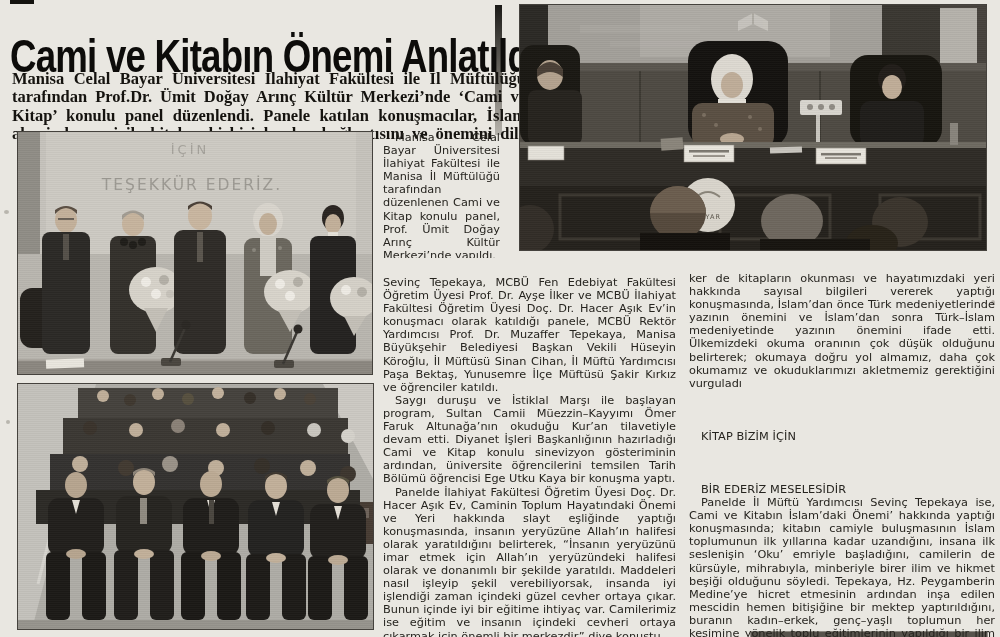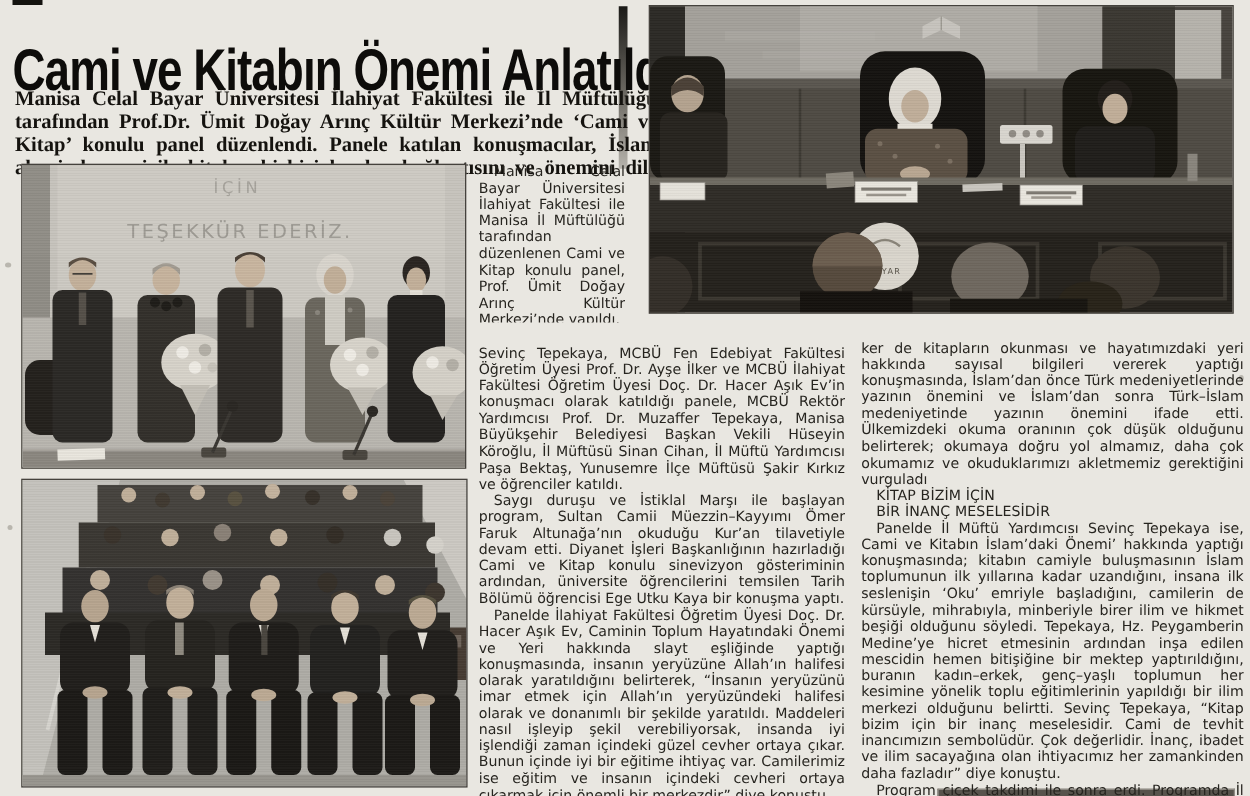--- a/index.html
+++ b/index.html
@@ -25,21 +25,21 @@
   
   .col{
     position:absolute;overflow:hidden;
     font-size:11.3px;line-height:13.1px;text-align:justify;color:#26241f;
   }
   #col1{left:383px;top:131px;width:117px;height:127px;}
   #col2{left:383px;top:276px;width:293px;height:376px;}
   #col3{left:689px;top:272px;width:306px;height:372px;}
   .blk-p{text-indent:12px;}
   .blk-pcont{text-indent:0;}
-  .blk-sub{padding-left:12px;letter-spacing:.1px;}
+  .blk-sub{padding-left:12px;letter-spacing:.1px;margin-top:40px;}
   
   .photo{position:absolute;border:1px solid #45423d;background:#b7b4af;}
   .photo svg{display:block;}
   .photo::after{content:"";position:absolute;inset:0;pointer-events:none;
     background:repeating-linear-gradient(0deg,rgba(255,255,255,.025) 0 1px,rgba(0,0,0,.03) 1px 2px);}
   #photo-panel{left:519px;top:4px;width:466px;height:245px;}
   #photo-group{left:17px;top:131px;width:354px;height:242px;}
   #photo-audience{left:17px;top:383px;width:355px;height:245px;}
   
   .artifact-topmark{position:absolute;left:10px;top:0;width:24px;height:4px;background:#14130f;}
@@ -69,21 +69,21 @@
       <div class="blk-p">Manisa Celal Bayar Üniversitesi İlahiyat Fakültesi ile Manisa İl Müftülüğü tarafından düzenlenen Cami ve Kitap konulu panel, Prof. Ümit Doğay Arınç Kültür Merkezi’nde yapıldı.</div>
     </div>
   <div class="col" id="col2">
       <div class="blk-pcont">Sevinç Tepekaya, MCBÜ Fen Edebiyat Fakültesi Öğretim Üyesi Prof. Dr. Ayşe İlker ve MCBÜ İlahiyat Fakültesi Öğretim Üyesi Doç. Dr. Hacer Aşık Ev’in konuşmacı olarak katıldığı panele, MCBÜ Rektör Yardımcısı Prof. Dr. Muzaffer Tepekaya, Manisa Büyükşehir Belediyesi Başkan Vekili Hüseyin Köroğlu, İl Müftüsü Sinan Cihan, İl Müftü Yardımcısı Paşa Bektaş, Yunusemre İlçe Müftüsü Şakir Kırkız ve öğrenciler katıldı.</div>
       <div class="blk-p">Saygı duruşu ve İstiklal Marşı ile başlayan program, Sultan Camii Müezzin–Kayyımı Ömer Faruk Altunağa’nın okuduğu Kur’an tilavetiyle devam etti. Diyanet İşleri Başkanlığının hazırladığı Cami ve Kitap konulu sinevizyon gösteriminin ardından, üniversite öğrencilerini temsilen Tarih Bölümü öğrencisi Ege Utku Kaya bir konuşma yaptı.</div>
       <div class="blk-p">Panelde İlahiyat Fakültesi Öğretim Üyesi Doç. Dr. Hacer Aşık Ev, Caminin Toplum Hayatındaki Önemi ve Yeri hakkında slayt eşliğinde yaptığı konuşmasında, insanın yeryüzüne Allah’ın halifesi olarak yaratıldığını belirterek, “İnsanın yeryüzünü imar etmek için Allah’ın yeryüzündeki halifesi olarak ve donanımlı bir şekilde yaratıldı. Maddeleri nasıl işleyip şekil verebiliyorsak, insanda iyi işlendiği zaman içindeki güzel cevher ortaya çıkar. Bunun içinde iyi bir eğitime ihtiyaç var. Camilerimiz ise eğitim ve insanın içindeki cevheri ortaya çıkarmak için önemli bir merkezdir” diye konuştu.</div>
     </div>
   <div class="col" id="col3">
       <div class="blk-pcont">ker de kitapların okunması ve hayatımızdaki yeri hakkında sayısal bilgileri vererek yaptığı konuşmasında, İslam’dan önce Türk medeniyetlerinde yazının önemini ve İslam’dan sonra Türk–İslam medeniyetinde yazının önemini ifade etti. Ülkemizdeki okuma oranının çok düşük olduğunu belirterek; okumaya doğru yol almamız, daha çok okumamız ve okuduklarımızı akletmemiz gerektiğini vurguladı</div>
       <div class="blk-sub">KİTAP BİZİM İÇİN</div>
-      <div class="blk-sub">BİR İNANÇ MESELESİDİR</div>
+      <div class="blk-sub">BİR EDERİZ MESELESİDİR</div>
       <div class="blk-p">Panelde İl Müftü Yardımcısı Sevinç Tepekaya ise, Cami ve Kitabın İslam’daki Önemi’ hakkında yaptığı konuşmasında; kitabın camiyle buluşmasının İslam toplumunun ilk yıllarına kadar uzandığını, insana ilk seslenişin ‘Oku’ emriyle başladığını, camilerin de kürsüyle, mihrabıyla, minberiyle birer ilim ve hikmet beşiği olduğunu söyledi. Tepekaya, Hz. Peygamberin Medine’ye hicret etmesinin ardından inşa edilen mescidin hemen bitişiğine bir mektep yaptırıldığını, buranın kadın–erkek, genç–yaşlı toplumun her kesimine yönelik toplu eğitimlerinin yapıldığı bir ilim merkezi olduğunu belirtti. Sevinç Tepekaya, “Kitap bizim için bir inanç meselesidir. Cami de tevhit inancımızın sembolüdür. Çok değerlidir. İnanç, ibadet ve ilim sacayağına olan ihtiyacımız her zamankinden daha fazladır” diye konuştu.</div>
       <div class="blk-p">Program çiçek takdimi ile sonra erdi. Programda İl Müftülüğü tarafından hazırlanan 400 adet Kur’an-ı Kerim ile 400 adet İslam’a Giriş kitabı öğrencilere hediye edildi. Ayrıca Yunusemre İlçe Müftülüğü tarafından aşure ikramı yapıldı.</div>
     </div>
 
   <div class="photo" id="photo-panel">
     <svg width="466" height="245" viewBox="0 0 466 245">
       <rect x="0" y="0" width="466" height="245" fill="#47433d"></rect>
 
       <rect x="28" y="0" width="334" height="58" fill="#a3a09a"></rect>
       <rect x="120" y="0" width="190" height="52" fill="#aeaba5"></rect>

